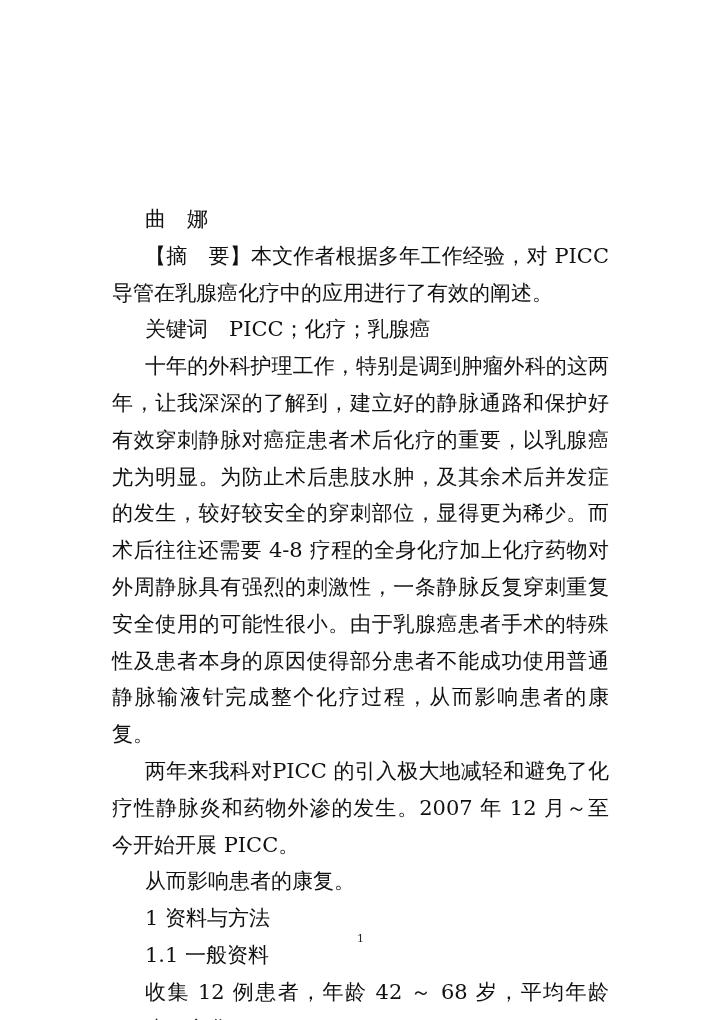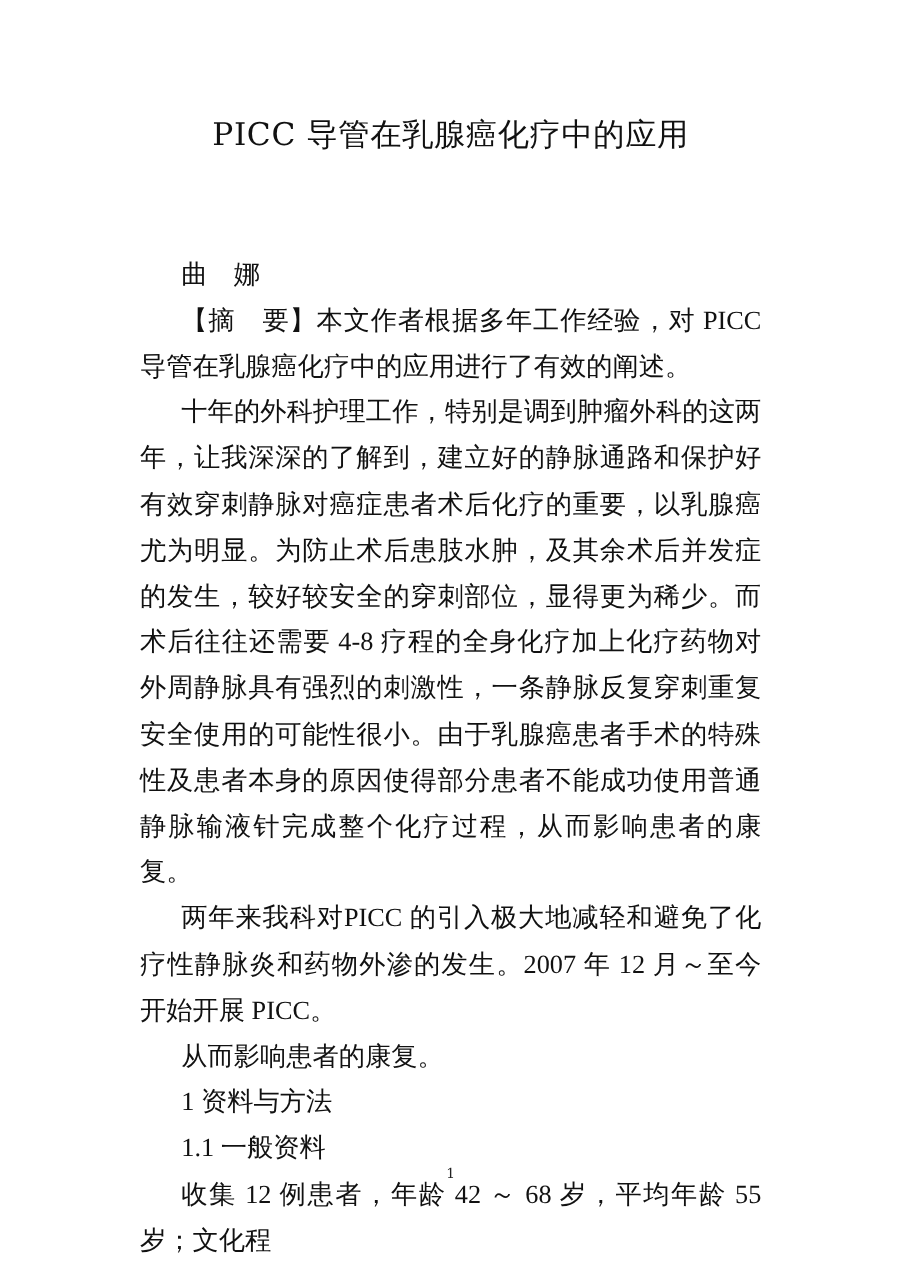--- a/index.html
+++ b/index.html
@@ -41,44 +41,43 @@
       font-size: 21px;
       line-height: 36.8px;
     }
     .body p {
       margin: 0;
       text-align: justify;
       text-justify: inter-character;
     }
     .body p.indent {
       text-indent: 33px;
-      font-family: Liberation Serif, serif;
     }
     .body p.author { padding-left: 33px; }
     .body p.affil  { padding-left: 33px; }
     .page-number {
       position: absolute;
       left: 0;
       width: 721px;
       top: 932px;
       text-align: center;
       font-size: 11px;
       line-height: 14px;
       color: #222222;
     }
   </style>
 </head>
 <body>
 
 <div class="page">
-  <h1 class="title">PICC 导管在乳腺癌化疗中的应用</h1>
 
   <div class="body">
     <p class="author">曲　娜</p>
     <p class="indent">【摘　要】本文作者根据多年工作经验，对 PICC 导管在乳腺癌化疗中的应用进行了有效的阐述。</p>
+    <p class="indent">关键词　PICC；化疗；乳腺癌</p>
     <p class="indent">十年的外科护理工作，特别是调到肿瘤外科的这两年，让我深深的了解到，建立好的静脉通路和保护好有效穿刺静脉对癌症患者术后化疗的重要，以乳腺癌尤为明显。为防止术后患肢水肿，及其余术后并发症的发生，较好较安全的穿刺部位，显得更为稀少。而术后往往还需要 4-8 疗程的全身化疗加上化疗药物对外周静脉具有强烈的刺激性，一条静脉反复穿刺重复安全使用的可能性很小。由于乳腺癌患者手术的特殊性及患者本身的原因使得部分患者不能成功使用普通静脉输液针完成整个化疗过程，从而影响患者的康复。</p>
     <p class="indent">两年来我科对PICC 的引入极大地减轻和避免了化疗性静脉炎和药物外渗的发生。2007 年 12 月～至今开始开展 PICC。</p>
     <p class="indent">从而影响患者的康复。</p>
     <p class="indent">1 资料与方法</p>
     <p class="indent">1.1 一般资料</p>
     <p class="indent">收集 12 例患者，年龄 42 ～ 68 岁，平均年龄 55 岁；文化程</p>
   </div>
 
   <div class="page-number">1</div>
 </div>

